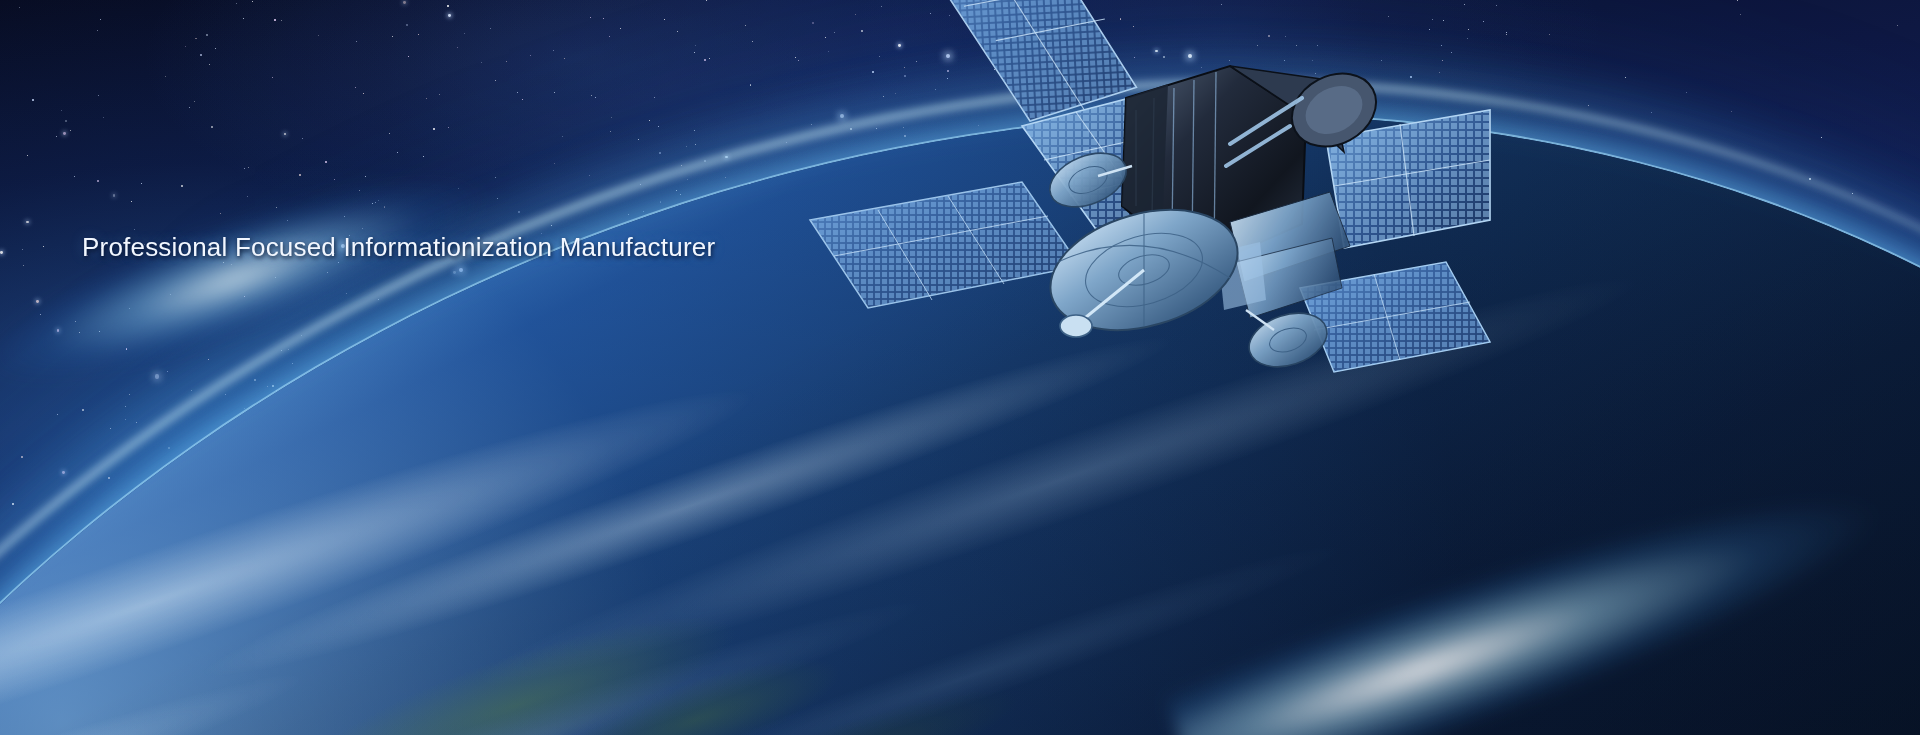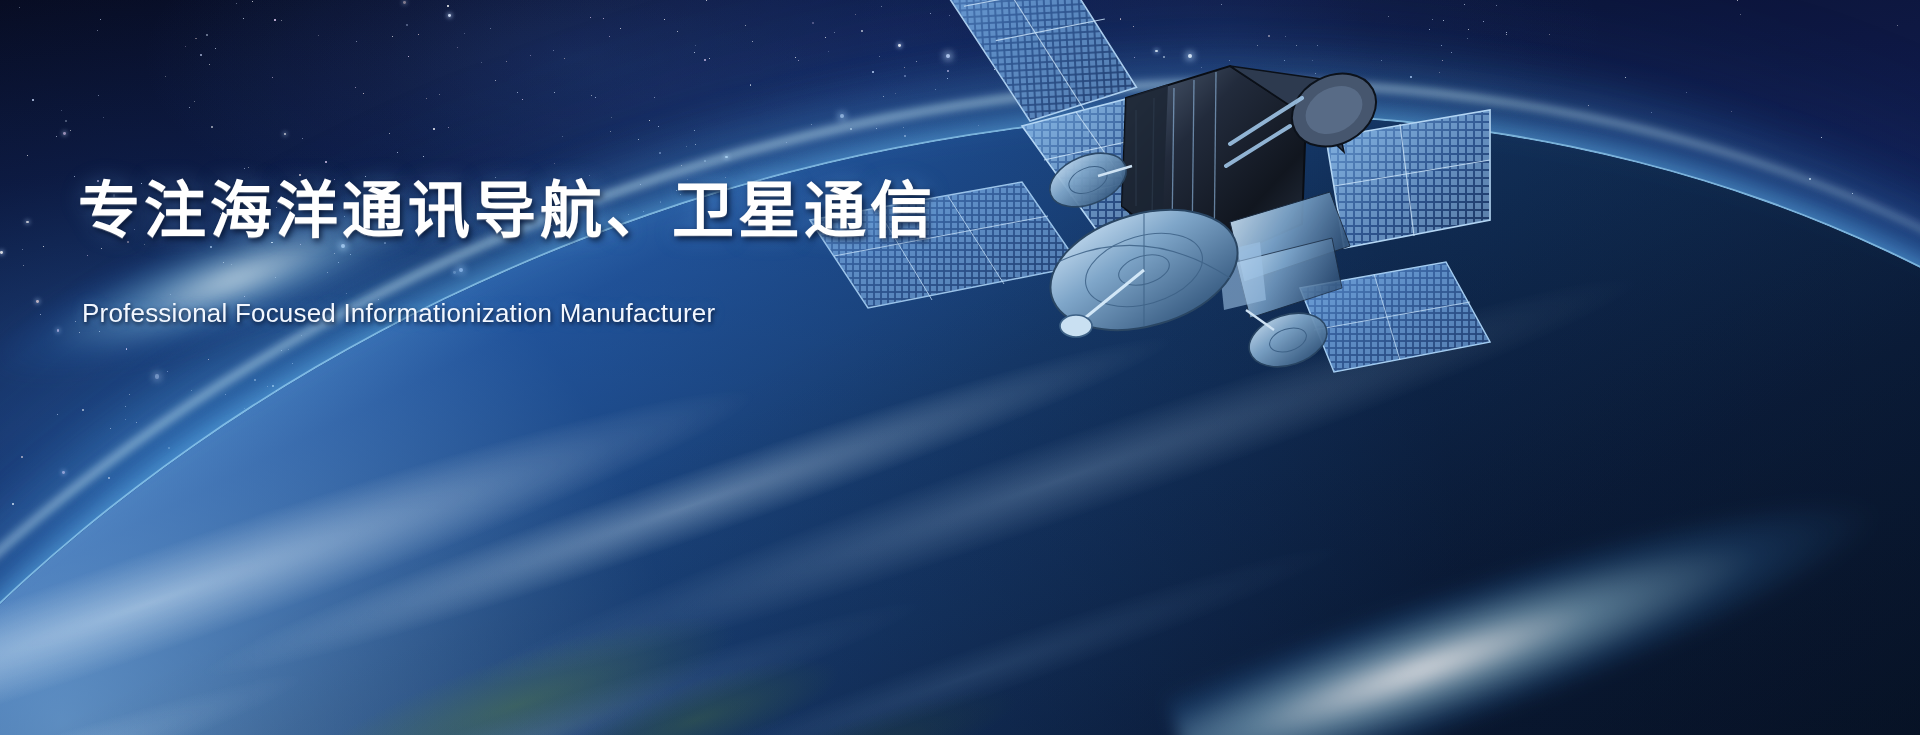--- a/index.html
+++ b/index.html
@@ -728,20 +728,19 @@
       <g>
         <ellipse cx="358" cy="370" rx="40" ry="25" transform="rotate(-18 358 370)" fill="url(#dishG)" stroke="#2a4663" stroke-width="1.6" opacity="0.95"></ellipse>
         <ellipse cx="358" cy="370" rx="19" ry="11" transform="rotate(-18 358 370)" fill="none" stroke="#3d6186" stroke-width="1"></ellipse>
         <line x1="344" y1="360" x2="316" y2="340" stroke="#cfe3f4" stroke-width="2.4"></line>
       </g>
     </svg>
   </div>
 
   <div class="copy">
     <div class="block">
-      <h1 class="headline">专注海洋通讯导航、卫星通信</h1>
     </div>
     <div class="block">
       <p class="subline">Professional Focused Informationization Manufacturer</p>
     </div>
   </div>
 
 </div>
 
 </body></html>

